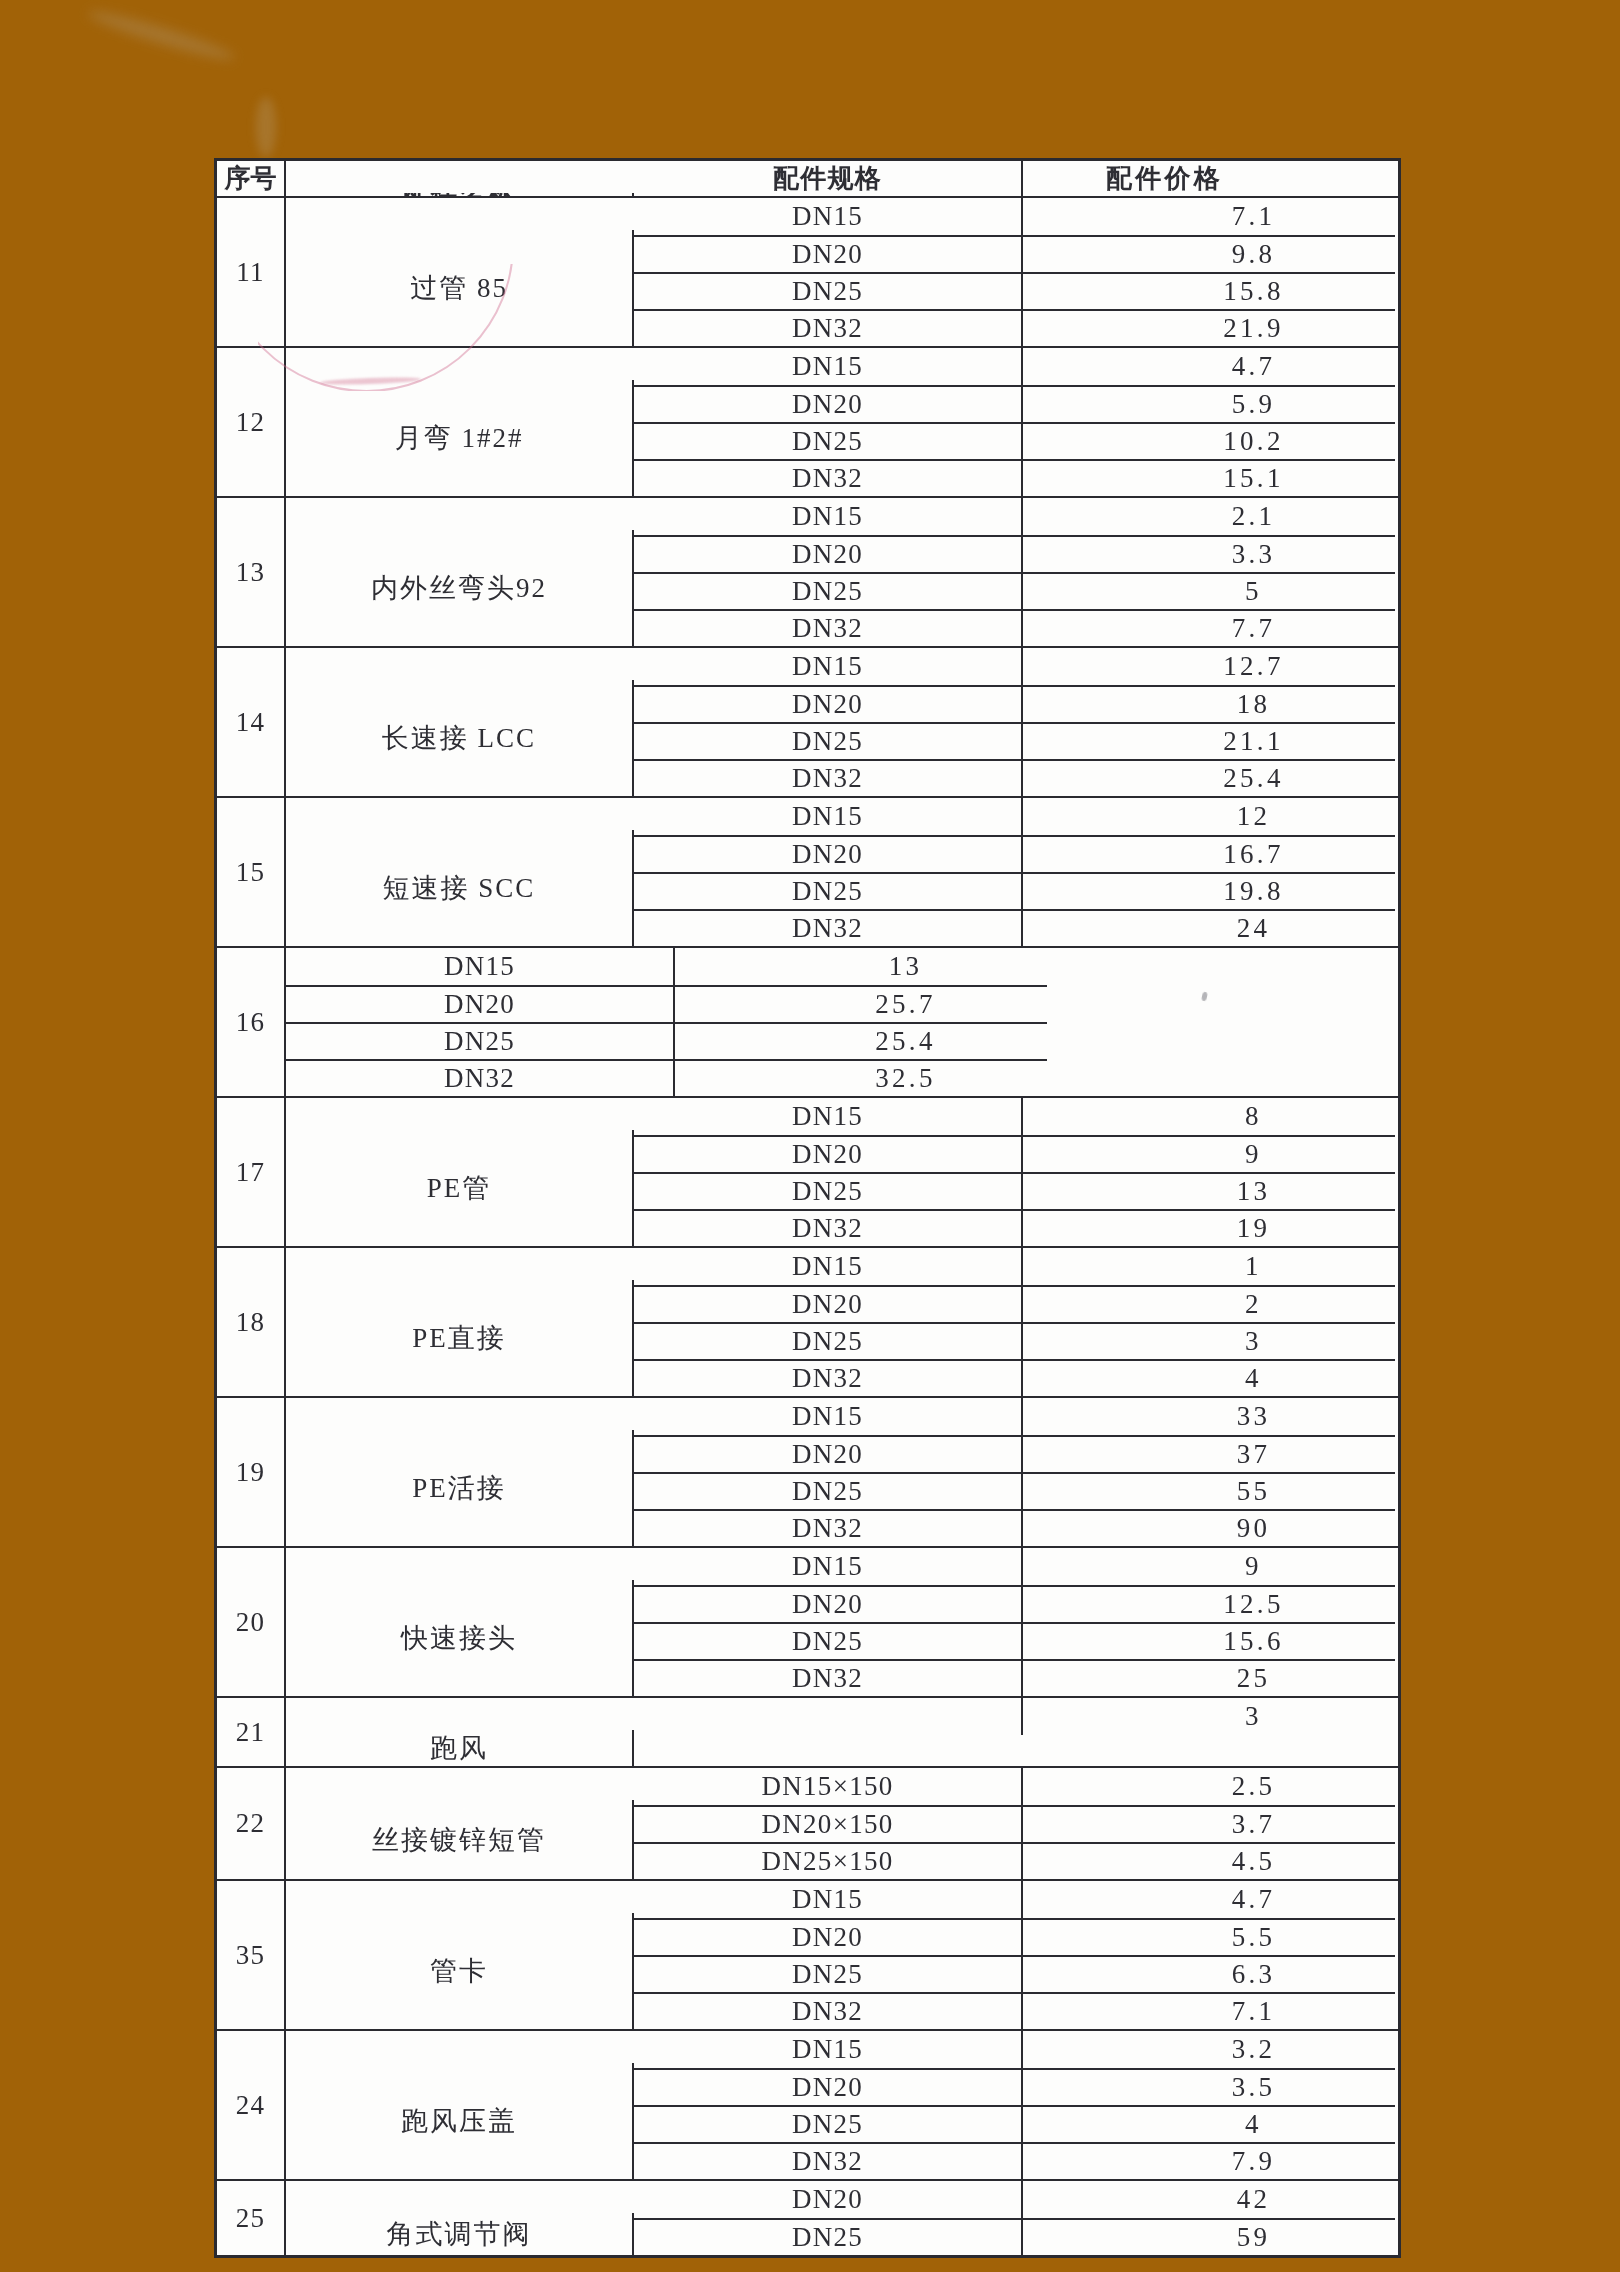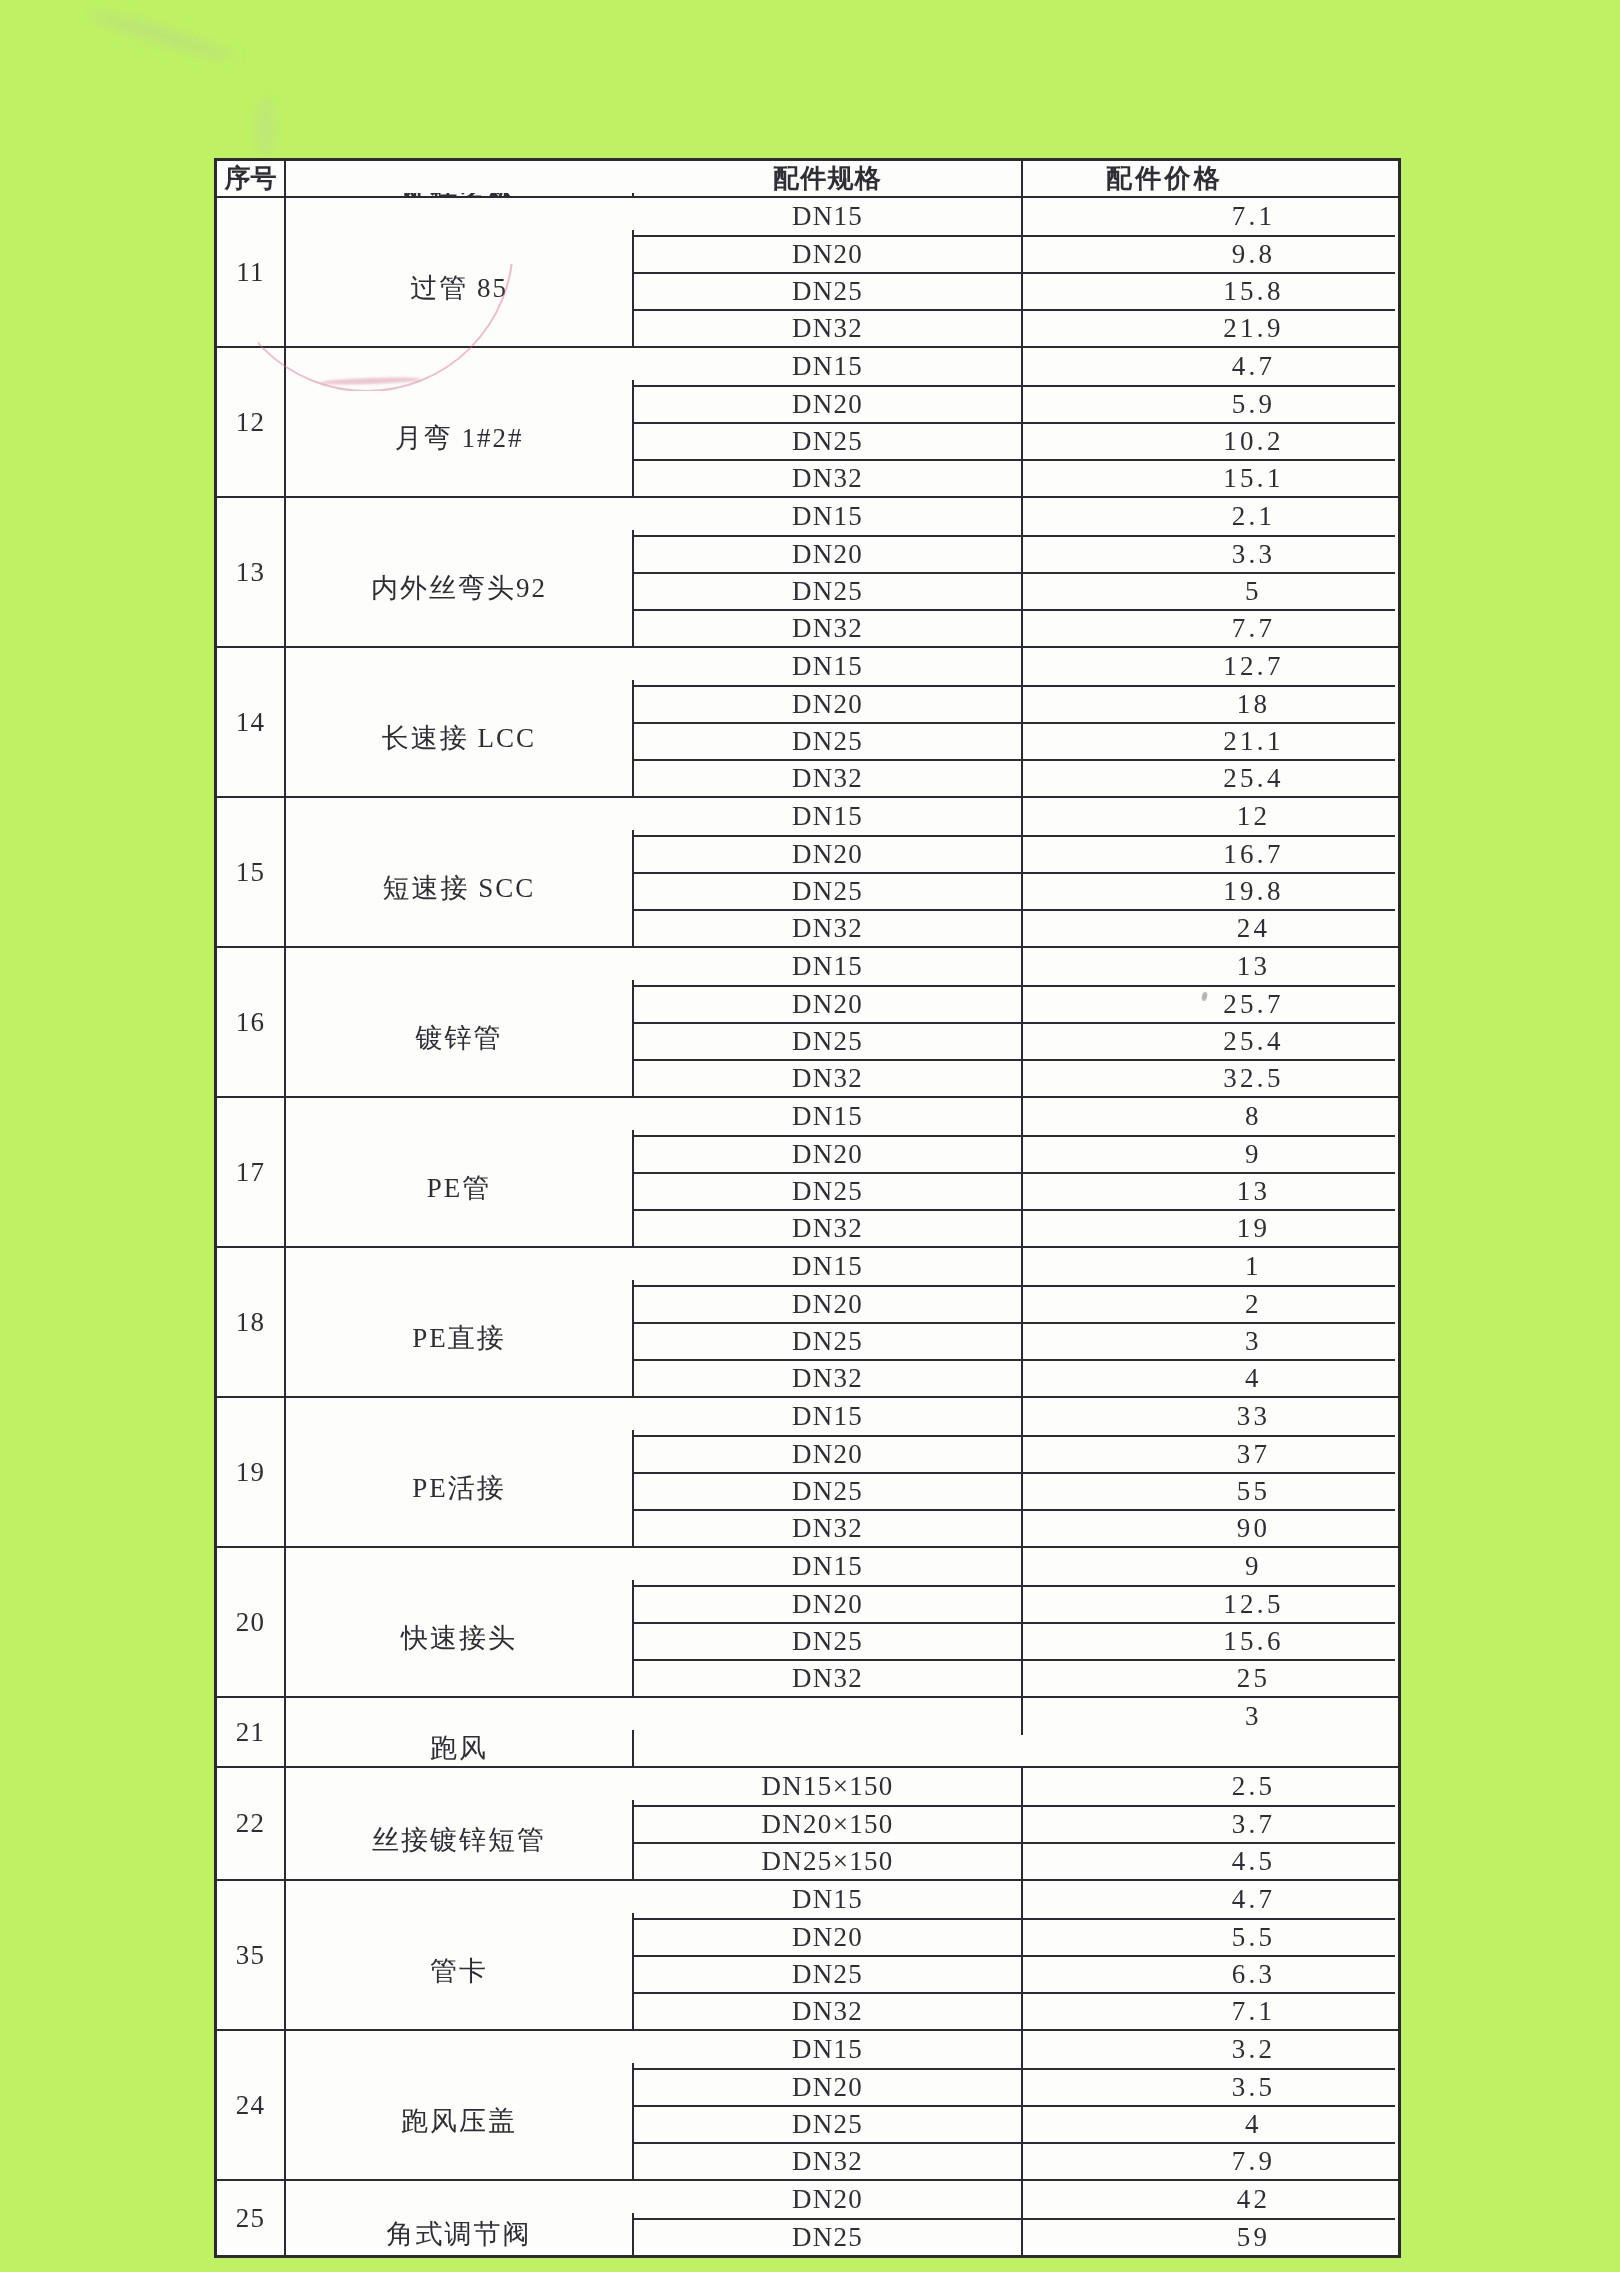--- a/index.html
+++ b/index.html
@@ -4,21 +4,21 @@
 <style>
   html, body {
     margin: 0;
     padding: 0;
     background: #ffffff;
   }
   .page {
     position: relative;
     width: 1620px;
     height: 2273px;
-    background: #bef264;
+    background: #a16207;
     overflow: hidden;
     font-family: "Liberation Serif", "DejaVu Serif", serif;
     color: #2e2e34;
   }
 
   
   .smudge-top-left {
     position: absolute; left: 85px; top: 27px;
     width: 153px; height: 17px;
     background: rgba(184,184,176,0.22);
@@ -251,21 +251,20 @@
 
   <div class="subrow">
     <div class="cell spec-col">DN32</div>
     <div class="cell price-col">24</div>
   </div>
 </div>
   </div>
 
   <div class="group">
     <div class="cell no-col serial-text">16</div>
-    <div class="cell name-col">镀锌管</div>
     <div class="subrows">
   <div class="subrow">
     <div class="cell spec-col">DN15</div>
     <div class="cell price-col">13</div>
   </div>
 
   <div class="subrow">
     <div class="cell spec-col">DN20</div>
     <div class="cell price-col">25.7</div>
   </div>

